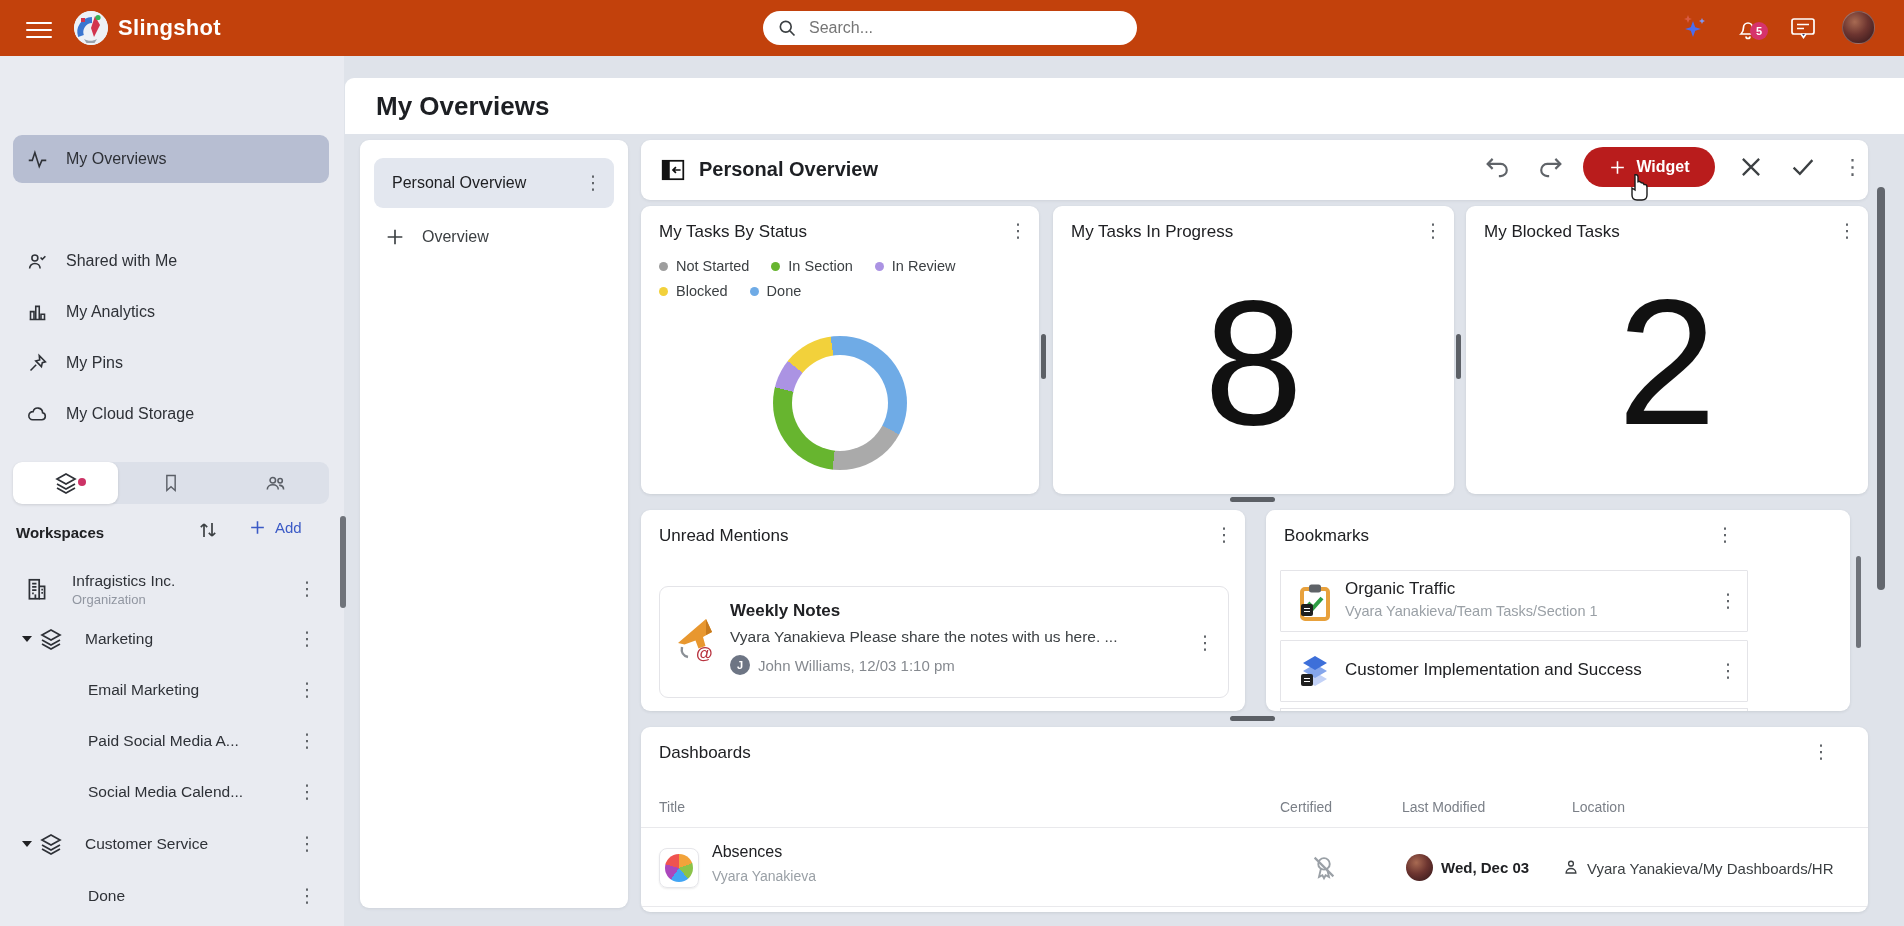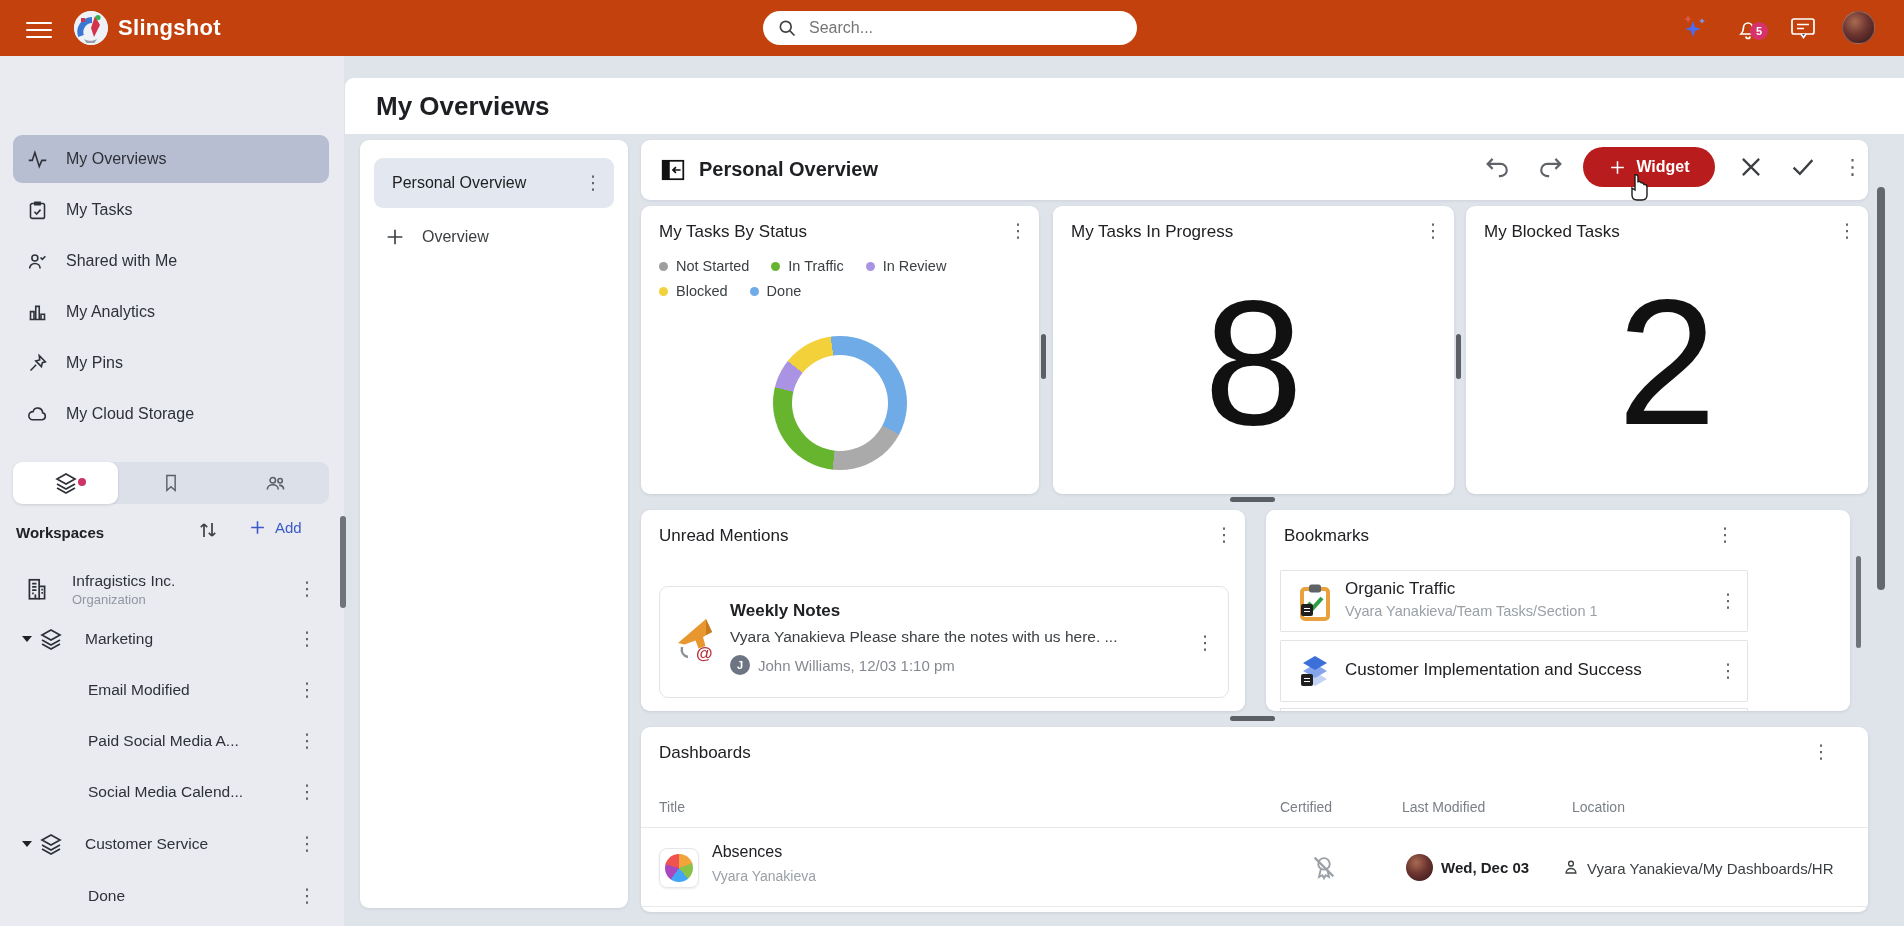--- a/index.html
+++ b/index.html
@@ -149,30 +149,20 @@
 
   <aside class="sidebar">
     <div class="snav sel" style="top:79px">
       <span>
         <svg width="21" height="21" viewBox="0 0 24 24" fill="none" stroke="#2e3137" stroke-width="1.8">
             <path d="M2 13h4l3-9 5 16 3-7h5"></path>
           </svg>
       </span>
       <span>My Overviews</span>
     </div>
-    <div class="snav" style="top:130px">
-      <span>
-        <svg width="21" height="21" viewBox="0 0 24 24" fill="none" stroke="#2e3137" stroke-width="1.8">
-            <rect x="4" y="4" width="16" height="17" rx="2"></rect>
-            <path d="M9 2.5h6v3H9z"></path>
-            <path d="M8.5 13.5l2.5 2.5 4.5-5"></path>
-          </svg>
-      </span>
-      <span>My Tasks</span>
-    </div>
     <div class="snav" style="top:181px">
       <span>
         <svg width="21" height="21" viewBox="0 0 24 24" fill="none" stroke="#2e3137" stroke-width="1.8">
             <circle cx="9" cy="8" r="3.4"></circle>
             <path d="M3 20c0-3.4 2.6-5.8 6-5.8s6 2.4 6 5.8"></path>
             <path d="M15.5 7.5l2 2 3.5-3.5"></path>
           </svg>
       </span>
       <span>Shared with Me</span>
     </div>
@@ -271,21 +261,21 @@
             <path d="M12 3l9 5-9 5-9-5z"></path>
             <path d="M3 13l9 5 9-5"></path>
             <path d="M3 17l9 5 9-5"></path>
           </svg>
       </span>
       <span class="lbl" style="margin-left:22px">Marketing</span>
       <span class="kebab">⋮</span>
     </div>
 
     <div class="wsrow" style="top:609px">
-      <span class="lbl" style="margin-left:80px">Email Modified</span>
+      <span class="lbl" style="margin-left:80px">Email Marketing</span>
       <span class="kebab">⋮</span>
     </div>
     <div class="wsrow" style="top:660px">
       <span class="lbl" style="margin-left:80px">Paid Social Media A...</span>
       <span class="kebab">⋮</span>
     </div>
     <div class="wsrow" style="top:711px">
       <span class="lbl" style="margin-left:80px">Social Media Calend...</span>
       <span class="kebab">⋮</span>
     </div>
@@ -379,21 +369,21 @@
   <div class="card" style="left:641px;top:206px;width:398px;height:288px">
     <div class="wtitle">My Tasks By Status</div>
     <span class="kebab">⋮</span>
     <div class="legendrow" style="top:52px">
       <span class="legitem">
           <span class="dot" style="background: rgb(158, 158, 158);"></span>
           <span>Not Started</span>
         </span>
       <span class="legitem">
           <span class="dot" style="background: rgb(103, 181, 47);"></span>
-          <span>In Traffic</span>
+          <span>In Section</span>
         </span>
       <span class="legitem">
           <span class="dot" style="background: rgb(171, 147, 227);"></span>
           <span>In Review</span>
         </span>
     </div>
     <div class="legendrow" style="top:77px">
       <span class="legitem">
           <span class="dot" style="background: rgb(242, 209, 59);"></span>
           <span>Blocked</span>

